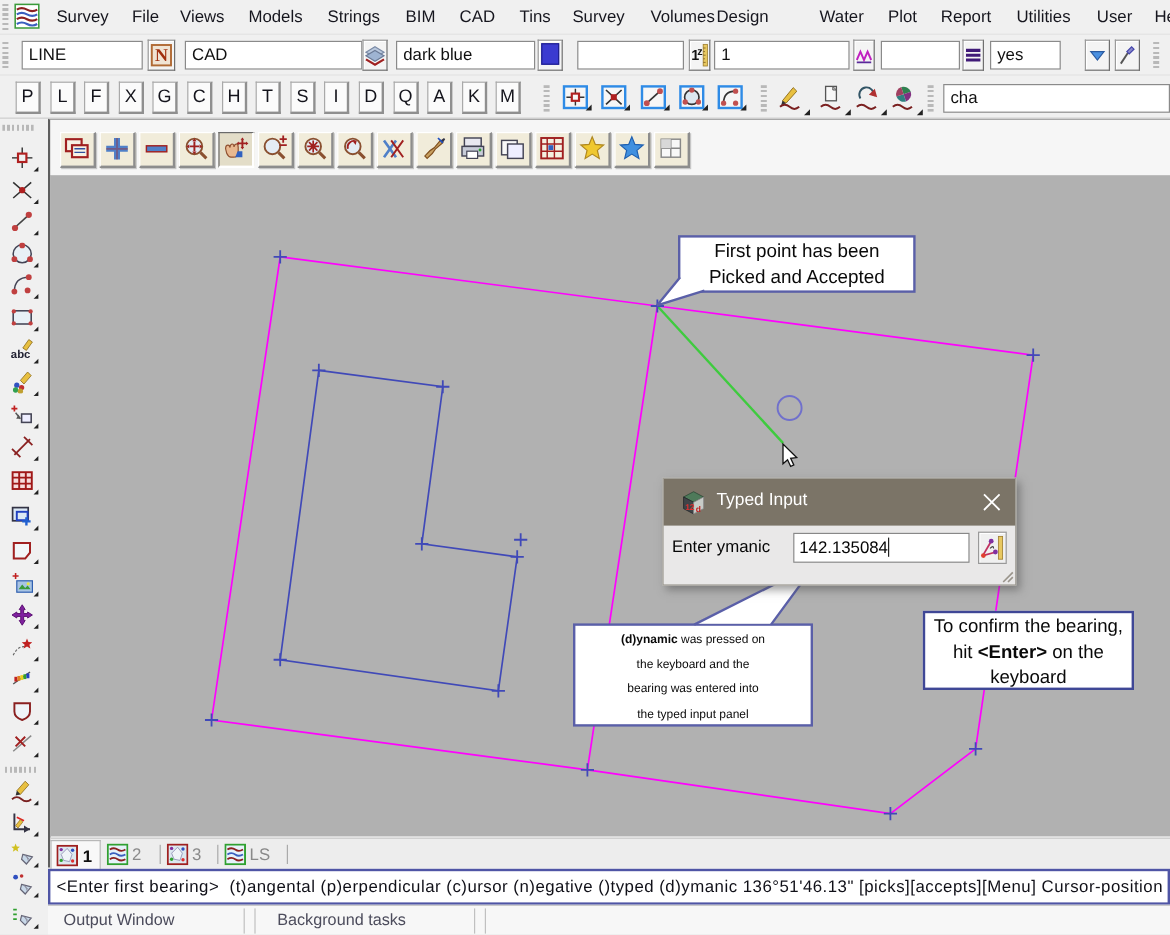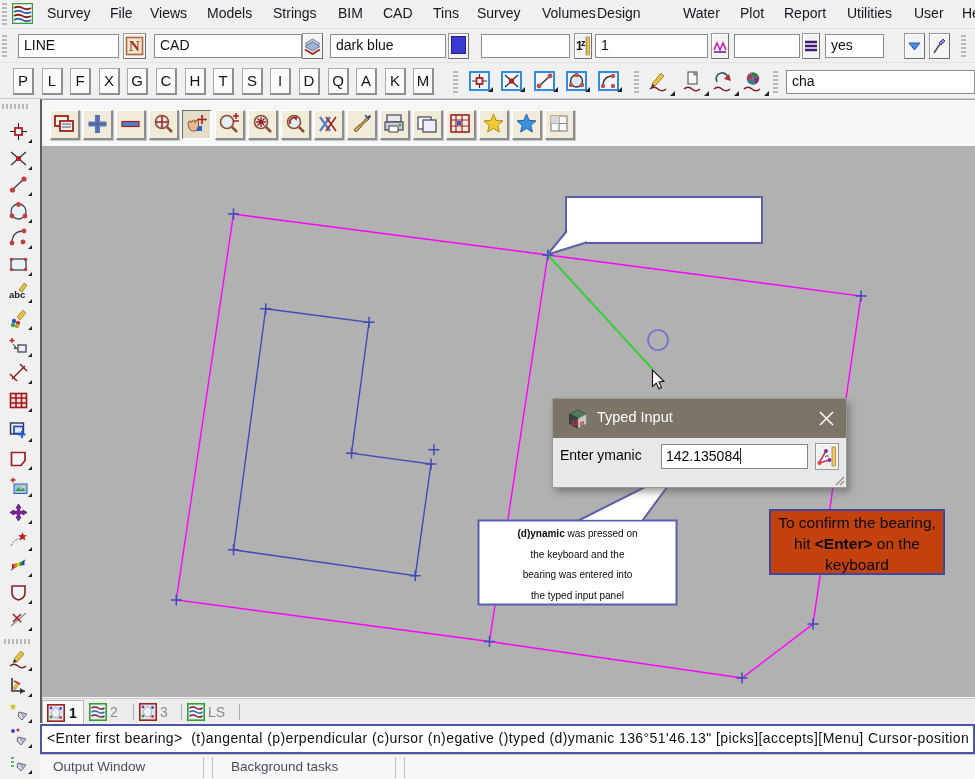--- a/index.html
+++ b/index.html
@@ -30,21 +30,21 @@
 .lticon .cornertri { right:-4px; bottom:-2px; border-left-width:4px; border-bottom-width:4px; }
 
 
 #viewwin { position:absolute; left:40px; top:99px; width:935px; height:624px; background:#f6f6f6; border-left:2px solid #5e5e5e; border-top:1px solid #a8a8a8; }
 #iconrow { position:absolute; left:0; top:0; width:933px; height:46px; background:#f6f6f6; }
 .vbtn { position:absolute; top:10px; width:30px; height:30px; background:#f1ecda; border:1px solid #fff; border-right:2px solid #8d8d8d; border-bottom:2px solid #8d8d8d; box-shadow:1px 1px 0 #c6c6c6; }
 .vbtn.sel { background:#e3ddc8; border:1px solid #6a6a6a; border-right:2px solid #fff; border-bottom:2px solid #fff; box-shadow:none; }
 #canvas { position:absolute; left:0; top:46px; width:933px; height:551px; background:#b1b1b1; overflow:hidden; }
 
 
-.callout { position:absolute; background:#c2410c; border:2px solid #5a5fa8; color:#0a0a0a; text-align:center; }
+.callout { position:absolute; background:#ffffff; border:2px solid #5a5fa8; color:#0a0a0a; text-align:center; }
 
 
 #dialog { position:absolute; left:510px; top:252px; width:295px; height:90px; background:#e9e8e8; box-shadow:3px 4px 7px rgba(80,80,80,0.55); border:1px solid #9b9890; }
 #dlgtitle { position:absolute; left:0; top:0; width:100%; height:39px; background:#7b7467; }
 
 
 #tabstrip { position:absolute; left:0; top:598px; width:933px; height:26px; background:#ededed; border-top:1px solid #c9c9c9; }
 .viewtab { position:absolute; top:1px; height:25px; font-size:14px; color:#8a8a8a; }
 .viewtab.active { background:#f8f8f8; border:1px solid #b8b8b8; border-bottom:none; color:#111; font-weight:bold; }
 
@@ -577,20 +577,21 @@
       <circle cx="658" cy="340" r="10" fill="none" stroke="#7070cc" stroke-width="1.6"></circle>
 
       <path d="M652.5 370 l0 16.5 l3.8 -3.4 l2.6 5.6 l2.6 -1.2 l-2.6 -5.6 l5 -0.6 Z" fill="#fff" stroke="#111" stroke-width="1.1"></path>
     </svg>
 
     <svg class="abs" style="left:490px;top:45px;" width="240" height="70" viewBox="532 190 240 70">
       <rect x="566" y="196" width="196" height="46" fill="#fff" stroke="#5a5fa8" stroke-width="2"></rect>
       <polygon points="547.5,253.5 566.8,230 587,241.2" fill="#fff"></polygon>
       <path d="M547.5 253.5 L566.8 230 M547.5 253.5 L587 241.2" stroke="#5a5fa8" stroke-width="2" fill="none"></path>
     </svg>
+    <div class="abs" style="left:524px;top:53px;width:196px;text-align:center;font-size:15.7px;line-height:21.5px;color:#0a0a0a;">First point has been<br>Picked and Accepted</div>
 
     <svg class="abs" style="left:434px;top:320px;" width="250" height="140" viewBox="476 465 250 140">
       <rect x="478.5" y="519.5" width="198" height="84" fill="#fff" stroke="#5a5fa8" stroke-width="2"></rect>
       <polygon points="680,468.5 578.5,518.8 642.5,518.8" fill="#fff"></polygon>
       <path d="M680 468.5 L578.5 519.5 M680 468.5 L642.5 519.5" stroke="#5a5fa8" stroke-width="2" fill="none"></path>
     </svg>
     <div class="abs" style="left:436px;top:378px;width:199px;text-align:center;font-size:10px;line-height:20.5px;color:#0a0a0a;"><b>(d)ynamic</b> was pressed on<br>the keyboard and the<br>bearing was entered into<br>the typed input panel</div>
 
     <div class="callout" style="left:727px;top:363px;width:176px;height:66px;font-size:15.5px;line-height:21px;padding-top:1px;border-color:#3f4796;">To confirm the bearing,<br>hit <b>&lt;Enter&gt;</b> on the<br>keyboard</div>
 

